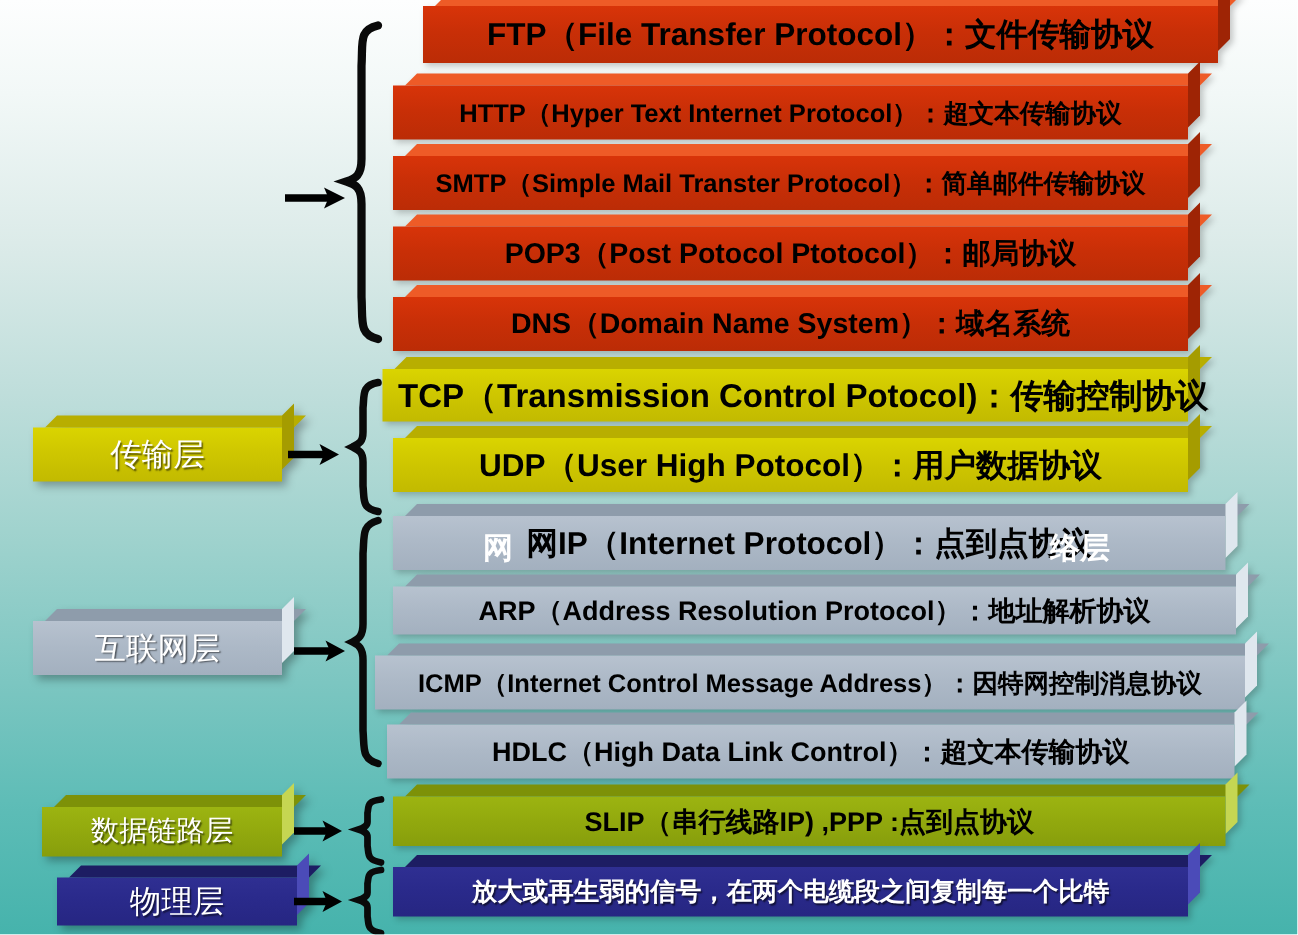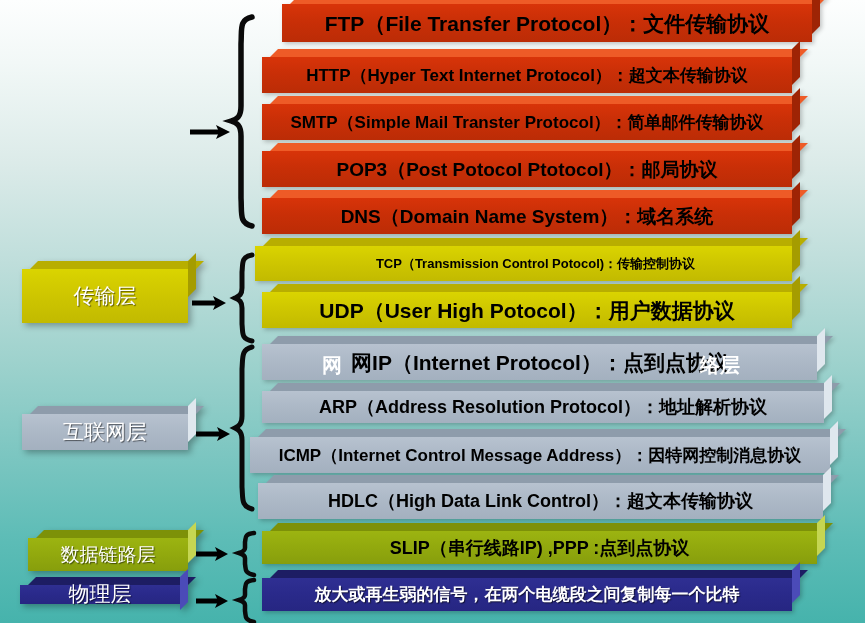--- a/index.html
+++ b/index.html
@@ -140,21 +140,21 @@
   </div>
 
   <div class="bar protobar c-red" style="left:262px;top:198px;width:530px;height:36px;">
     <div class="bev-top" style="left:8px;top:-8px;width:530px;height:8px;transform:skewX(-45deg);transform-origin:bottom left;"></div>
     <div class="bev-right" style="left:530px;top:-8px;width:8px;height:36px;transform:skewY(-45deg);transform-origin:top left;"></div>
     <div class="face">
         <span class="txt" style="font-size:19px;">DNS（Domain Name System）：域名系统</span>
       </div>
   </div>
 
-  <div class="bar labelbox c-yel" style="left:22px;top:269px;width:166px;height:54px;">
+  <div class="bar labelbox c-yel" style="left:22px;top:285px;width:166px;height:36px;">
     <div class="bev-top" style="left:8px;top:-8px;width:166px;height:8px;transform:skewX(-45deg);transform-origin:bottom left;"></div>
     <div class="bev-right" style="left:166px;top:-8px;width:8px;height:36px;transform:skewY(-45deg);transform-origin:top left;"></div>
     <div class="face">
         <span class="txt" style="font-size:21px;">传输层</span>
       </div>
   </div>
 
   <div class="arrow" style="left:192px;top:293px;">
     <svg width="36" height="20" viewBox="0 0 36 20">
       <path d="M0 10 L24 10" stroke="#000" stroke-width="5" fill="none"></path>
@@ -166,21 +166,21 @@
     <svg width="26" height="92" viewBox="0 0 26 92">
       <path d="M20 3 C9 5 11 11 10 20 L10 36 C10 43 7 44 3 46
                C7 48 10 49 10 56 L10 72 C11 81 9 87 20 89" stroke="#0a0a0a" stroke-width="5" fill="none" stroke-linecap="round"></path>
     </svg>
   </div>
 
   <div class="bar protobar c-yel" style="left:255px;top:246px;width:537px;height:35px;">
     <div class="bev-top" style="left:8px;top:-8px;width:537px;height:8px;transform:skewX(-45deg);transform-origin:bottom left;"></div>
     <div class="bev-right" style="left:537px;top:-8px;width:8px;height:35px;transform:skewY(-45deg);transform-origin:top left;"></div>
     <div class="face">
-        <span class="txt" style="font-size:13px;margin-left:24px;">TCP（Transmission Control Potocol)：传输控制协议</span>
+        <span class="txt" style="font-size:22px;margin-left:24px;">TCP（Transmission Control Potocol)：传输控制协议</span>
       </div>
   </div>
 
   <div class="bar protobar c-yel" style="left:262px;top:292px;width:530px;height:36px;">
     <div class="bev-top" style="left:8px;top:-8px;width:530px;height:8px;transform:skewX(-45deg);transform-origin:bottom left;"></div>
     <div class="bev-right" style="left:530px;top:-8px;width:8px;height:36px;transform:skewY(-45deg);transform-origin:top left;"></div>
     <div class="face">
         <span class="txt" style="font-size:21px;">UDP（User High Potocol）：用户数据协议</span>
       </div>
   </div>
@@ -264,21 +264,21 @@
   </div>
 
   <div class="bar protobar c-oli" style="left:262px;top:531px;width:555px;height:33px;">
     <div class="bev-top" style="left:8px;top:-8px;width:555px;height:8px;transform:skewX(-45deg);transform-origin:bottom left;"></div>
     <div class="bev-right" style="left:555px;top:-8px;width:8px;height:33px;transform:skewY(-45deg);transform-origin:top left;"></div>
     <div class="face">
         <span class="txt" style="font-size:18px;">SLIP（串行线路IP) ,PPP :点到点协议</span>
       </div>
   </div>
 
-  <div class="bar labelbox c-nav" style="left:20px;top:585px;width:160px;height:19px;">
+  <div class="bar labelbox c-nav" style="left:38px;top:585px;width:160px;height:32px;">
     <div class="bev-top" style="left:8px;top:-8px;width:160px;height:8px;transform:skewX(-45deg);transform-origin:bottom left;"></div>
     <div class="bev-right" style="left:160px;top:-8px;width:8px;height:33px;transform:skewY(-45deg);transform-origin:top left;"></div>
     <div class="face">
         <span class="txt" style="font-size:21px;">物理层</span>
       </div>
   </div>
 
   <div class="arrow" style="left:196px;top:591px;">
     <svg width="34" height="20" viewBox="0 0 34 20">
       <path d="M0 10 L22 10" stroke="#000" stroke-width="5" fill="none"></path>

